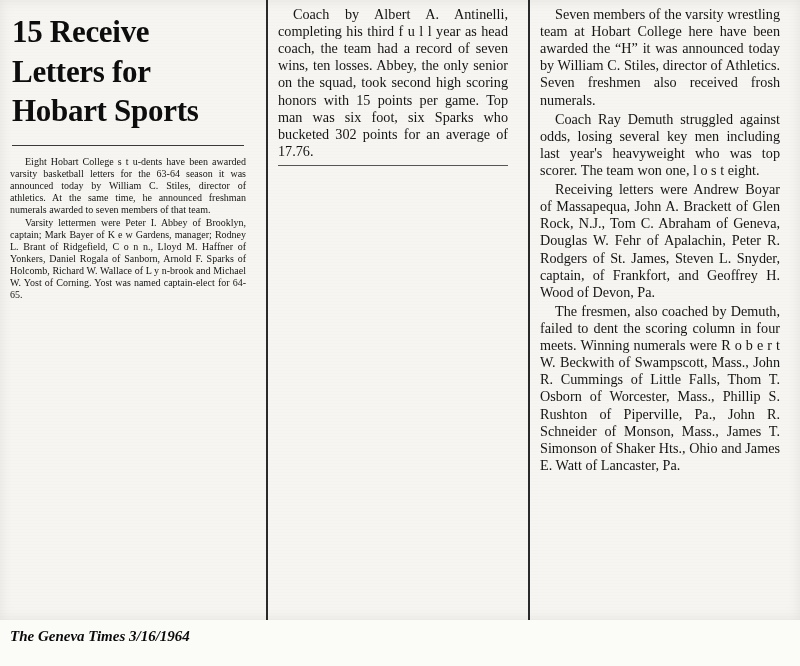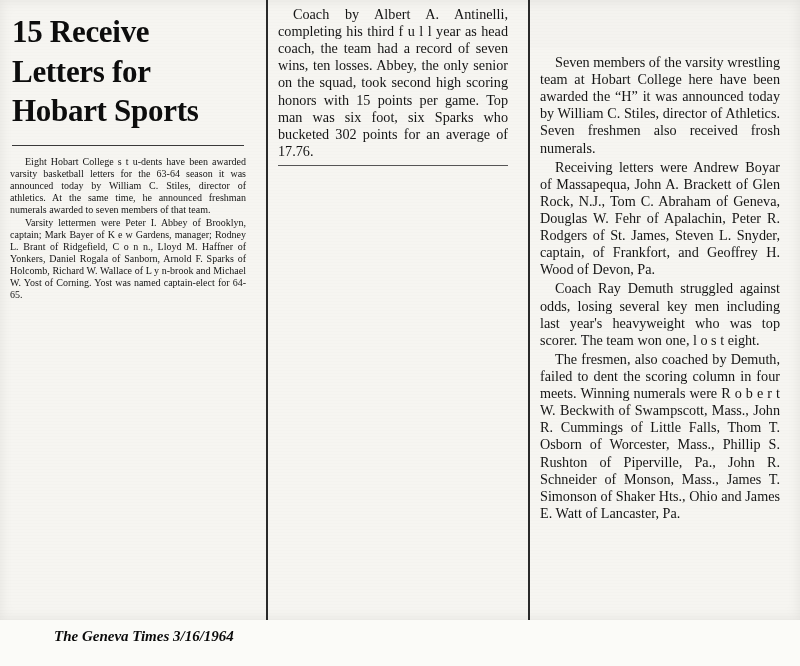--- a/index.html
+++ b/index.html
@@ -40,21 +40,20 @@
   .col-1 {
     width: 268px;
     border-right: 2px solid #2a2a2a;
   }
   .col-2 {
     width: 262px;
     border-right: 2px solid #2a2a2a;
   }
   .col-3 {
     width: 270px;
-    margin-top: 48px;
   }
   
   .headline {
     font-family: "Liberation Serif", serif;
     font-weight: bold;
     font-size: 31px;
     line-height: 1.28;
     color: #0d0d0d;
     letter-spacing: -0.3px;
     margin: 6px 0 0 2px;
@@ -90,21 +89,20 @@
   }
   .caption {
     position: absolute;
     left: 10px;
     top: 628px;
     font-family: "Liberation Serif", serif;
     font-style: italic;
     font-weight: bold;
     font-size: 15px;
     color: #0b0b0b;
-    margin-left: 44px;
   }
   .grain {
     position: absolute;
     inset: 0;
     pointer-events: none;
     background:
       repeating-linear-gradient(0deg, rgba(0,0,0,0.012) 0px, rgba(0,0,0,0.012) 1px, rgba(255,255,255,0) 1px, rgba(255,255,255,0) 3px);
     opacity: 0.7;
   }
   .edge-shadow {
@@ -132,22 +130,22 @@
     <div class="col col-2">
       <div class="story">
         <p class="first">Coach by Albert A. Antinelli, completing his third f u l l year as head coach, the team had a record of seven wins, ten losses. Abbey, the only senior on the squad, took second high scoring honors with 15 points per game. Top man was six foot, six Sparks who bucketed 302 points for an average of 17.76.</p>
         <div class="rule-h"></div>
       </div>
     </div>
 
     <div class="col col-3">
       <div class="story">
         <p class="first">Seven members of the varsity wrestling team at Hobart College here have been awarded the “H” it was announced today by William C. Stiles, director of Athletics. Seven freshmen also received frosh numerals.</p>
+        <p class="indent">Coach Ray Demuth struggled against odds, losing several key men including last year's heavyweight who was top scorer. The team won one, l o s t eight.</p>
         <p class="indent">Receiving letters were Andrew Boyar of Massapequa, John A. Brackett of Glen Rock, N.J., Tom C. Abraham of Geneva, Douglas W. Fehr of Apalachin, Peter R. Rodgers of St. James, Steven L. Snyder, captain, of Frankfort, and Geoffrey H. Wood of Devon, Pa.</p>
-        <p class="indent">Coach Ray Demuth struggled against odds, losing several key men including last year's heavyweight who was top scorer. The team won one, l o s t eight.</p>
         <p class="indent">The fresmen, also coached by Demuth, failed to dent the scoring column in four meets. Winning numerals were R o b e r t W. Beckwith of Swampscott, Mass., John R. Cummings of Little Falls, Thom T. Osborn of Worcester, Mass., Phillip S. Rushton of Piperville, Pa., John R. Schneider of Monson, Mass., James T. Simonson of Shaker Hts., Ohio and James E. Watt of Lancaster, Pa.</p>
       </div>
     </div>
 
     <div class="grain"></div>
     <div class="edge-shadow"></div>
   </div>
 
   <div class="caption">The Geneva Times 3/16/1964</div>
 </div>

